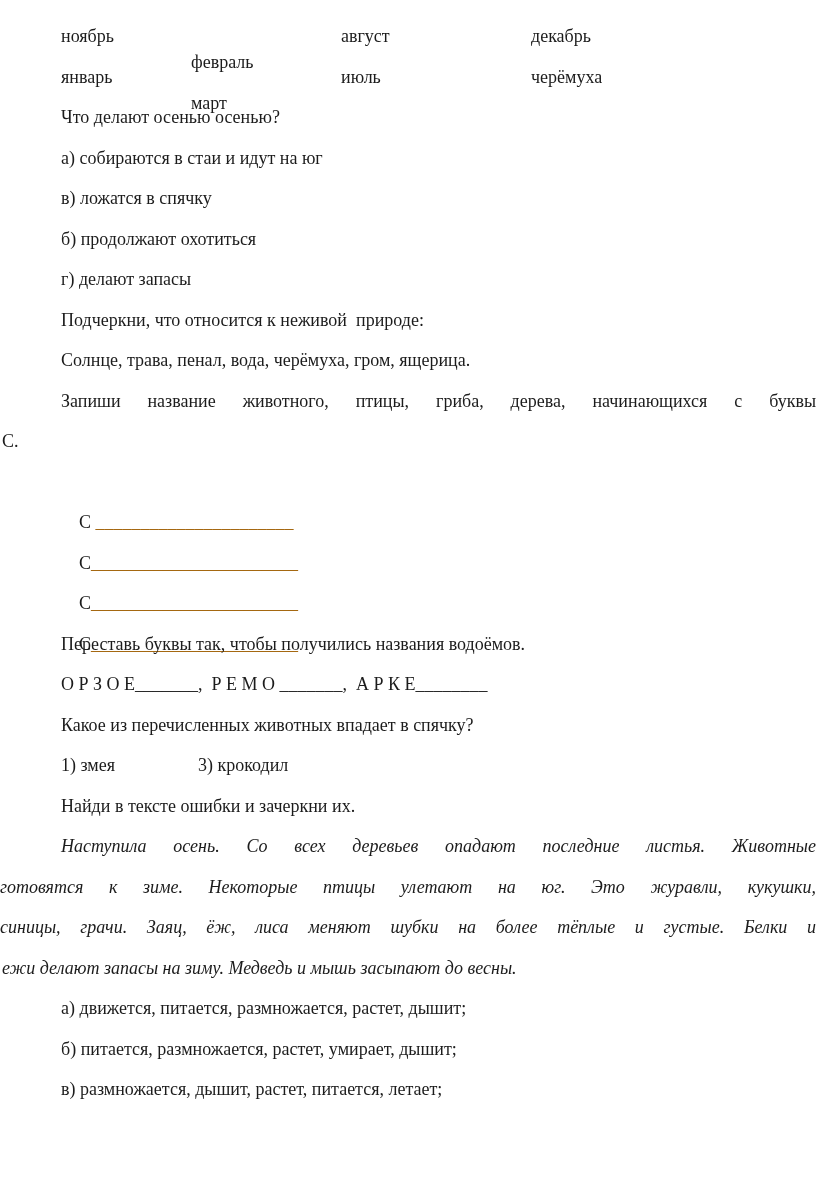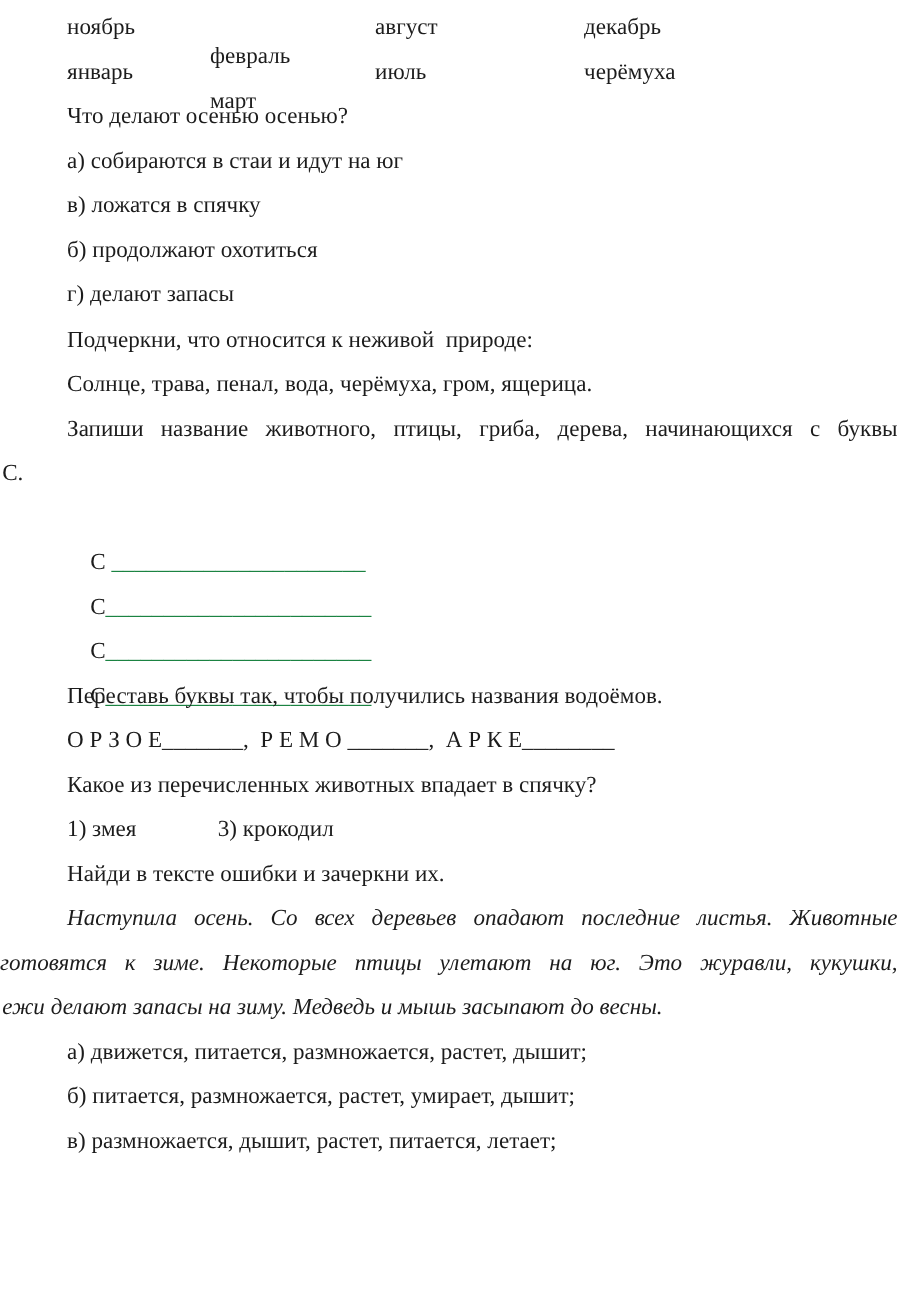--- a/index.html
+++ b/index.html
@@ -1,24 +1,24 @@
 <!DOCTYPE html>
 <html><head>
 <meta charset="utf-8">
 <style>
   html,body{margin:0;padding:0;background:#ffffff;}
   body{width:816px;height:1188px;overflow:hidden;}
   .page{
     position:relative;
     width:816px;height:1188px;
     box-sizing:border-box;
-    padding-top:4px;
+    padding-top:16px;
     background:#ffffff;
     font-family:"Liberation Serif","DejaVu Serif",serif;
-    font-size:21px;
+    font-size:18px;
     color:#1c1c1c;
     overflow:hidden;
   }
   .line{
     height:40.5px;
     line-height:40.5px;
     width:816px;
     box-sizing:border-box;
     white-space:pre;
     overflow:visible;
@@ -33,21 +33,21 @@
   }
   .just0{text-indent:0;}
   .it{font-style:italic;}
   .cols{display:flex;}
   .cols span{white-space:pre;}
   .c1{width:130px;}
   .c2{width:150px;margin-top:26px;}
   .c3{width:190px;}
   .h1{width:137px;}
   .h2{width:135px;}
-  .blank-underscores{color:#15803d;}
+  .blank-underscores{color:#a16207;}
 </style>
 </head>
 <body>
 
 <div class="page">
 
   <div class="line ind cols">
     <span class="c1">ноябрь</span>
     <span class="c2">февраль</span>
     <span class="c3">август</span>
@@ -93,19 +93,20 @@
 
   <div class="line ind cols">
     <span class="h1">1) змея</span>
     <span>3) крокодил</span>
   </div>
 
   <div class="line ind">Найди в тексте ошибки и зачеркни их.</div>
 
   <div class="line it just">Наступила осень. Со всех деревьев опадают последние листья. Животные</div>
   <div class="line it just just0">готовятся к зиме. Некоторые птицы улетают на юг. Это журавли, кукушки,</div>
+  <div class="line it just just0">синицы, грачи. Заяц, ёж, лиса меняют шубки на более тёплые и густые. Белки и</div>
   <div class="line it hang">ежи делают запасы на зиму. Медведь и мышь засыпают до весны.</div>
 
   <div class="line ind">а) движется, питается, размножается, растет, дышит;</div>
   <div class="line ind">б) питается, размножается, растет, умирает, дышит;</div>
   <div class="line ind">в) размножается, дышит, растет, питается, летает;</div>
 
 </div>
 
 </body></html>

